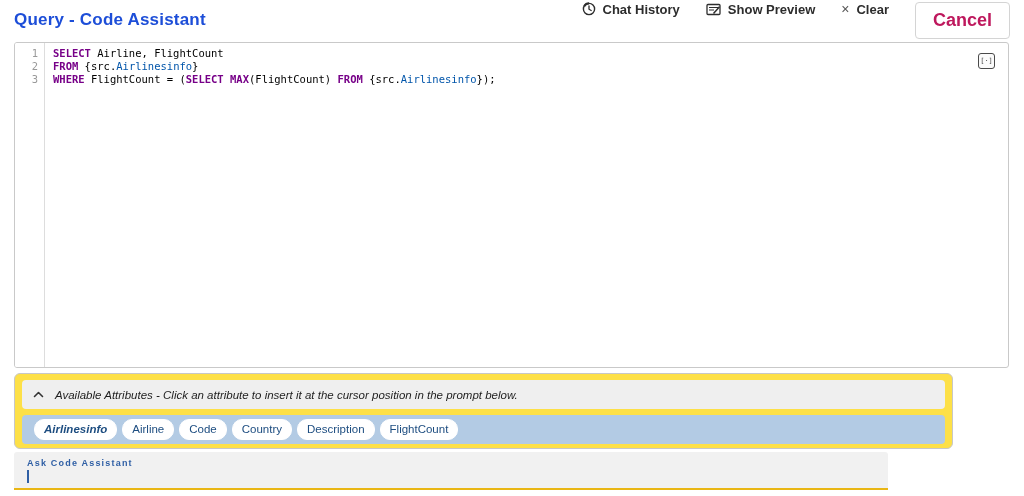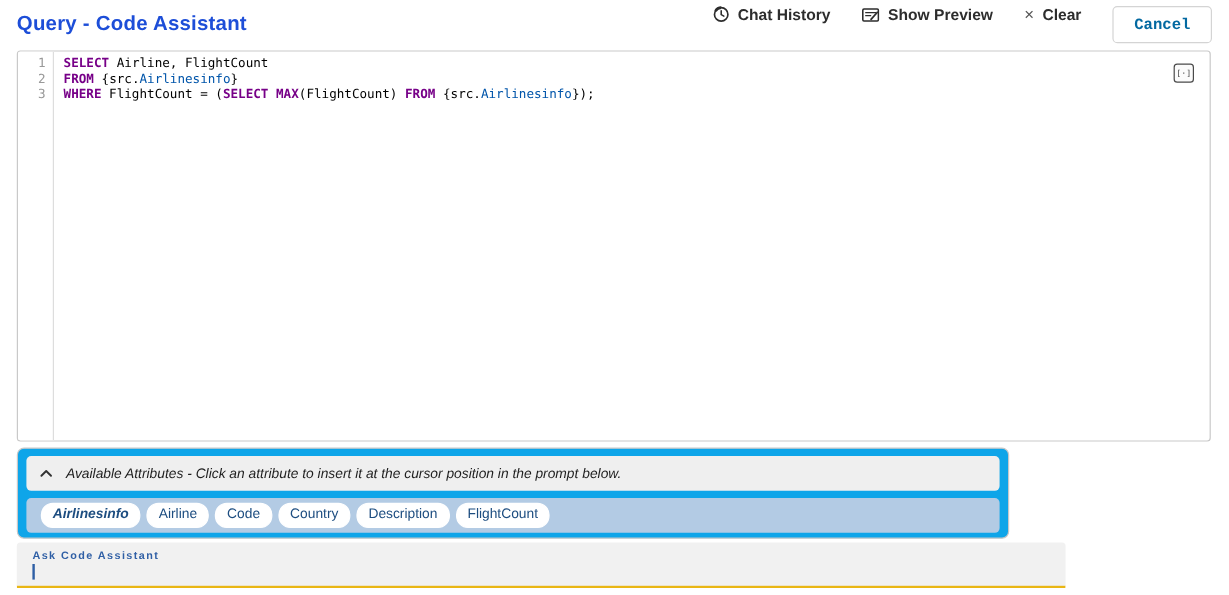--- a/index.html
+++ b/index.html
@@ -17,43 +17,43 @@
   .app{position:relative;width:1024px;height:496px;background:#fff;}
 
   
   .topbar{position:absolute;top:0;left:0;right:0;height:40px;display:flex;align-items:center;padding:0 14px;background:#fff;}
   .page-title{font-size:17px;font-weight:700;color:#1d4ed8;letter-spacing:.2px;}
   .actions{margin-left:auto;display:flex;align-items:flex-start;gap:26px;}
   .text-btn{display:flex;align-items:center;gap:7px;background:none;border:none;font-family:inherit;
             font-size:13px;font-weight:700;color:#2d2d2d;cursor:pointer;padding:0;}
   .text-btn svg{display:block;}
   .x-glyph{font-size:14px;font-weight:400;color:#555;line-height:1;}
-  .btn{font-family:Liberation Mono, monospace;font-size:13px;font-weight:700;color:#0369a1;border-radius:4px;cursor:pointer;
+  .btn{font-family:Liberation Sans, sans-serif;font-size:18px;font-weight:700;color:#be185d;border-radius:4px;cursor:pointer;
        padding:7px 17px;display:flex;align-items:center;gap:6px;}
   .btn-cancel{background:#fff;border:1px solid #d4d4d4;}
   .btn-apply{background:var(--apply-yellow);border:1px solid var(--apply-yellow);}
 
   
   .editor{position:absolute;top:42px;left:14px;width:995px;height:326px;border:1px solid #c9c9c9;
           border-radius:3px;background:#fff;overflow:hidden;}
   .gutter-rail{position:absolute;top:0;bottom:0;left:0;width:30px;border-right:1px solid #ddd;background:#fff;}
   .code-lines{position:relative;padding-top:4px;font-family:"DejaVu Sans Mono", monospace;font-size:10.5px;line-height:13px;}
   .code-line{display:flex;white-space:pre;}
   .line-number{width:30px;flex:0 0 30px;padding-right:7px;text-align:right;color:#999;}
   .code-text{padding-left:8px;color:#000;}
   .tok-keyword{color:var(--keyword-purple);font-weight:700;}
   .tok-variable{color:var(--identifier-blue);}
   .tok-plain{color:#000;}
   .editor-corner-btn{position:absolute;top:10px;right:13px;width:17px;height:16px;border:1.5px solid #4a4a4a;
           border-radius:3px;background:#fbfbfb;display:flex;align-items:center;justify-content:center;
           font-family:"DejaVu Sans Mono", monospace;font-size:7px;color:#4a4a4a;cursor:pointer;padding:0;}
 
   
-  .attr-panel{position:absolute;top:373px;left:14px;width:827px;height:76px;border:1px solid #c7c7c7;
-              border-radius:6px;background:#0ea5e9;padding:6px 7px;}
+  .attr-panel{position:absolute;top:373px;left:14px;width:939px;height:76px;border:1px solid #c7c7c7;
+              border-radius:6px;background:#fde047;padding:6px 7px;}
   .attr-header{height:29px;background:#efefef;border-radius:4px;display:flex;align-items:center;padding:0 11px;}
   .chevron-btn{background:none;border:none;cursor:pointer;display:flex;align-items:center;padding:0;margin-right:11px;}
   .attr-instruction{font-size:11.5px;font-style:italic;color:#1e1e1e;}
   .search-wrap{margin-left:auto;position:relative;width:212px;height:25px;}
   .search-wrap input{width:100%;height:100%;border:1px solid #b9b9b9;border-radius:4px;background:#fff;
                      font-family:inherit;font-size:12px;color:#333;padding:0 28px 0 10px;outline:none;}
   .search-wrap input::placeholder{color:#9b9b9b;}
   .search-icon{position:absolute;right:8px;top:5px;pointer-events:none;}
   .chip-band{margin-top:6px;height:29px;background:var(--chip-band-blue);border-radius:4px;display:flex;
              align-items:center;gap:5px;padding:0 12px;}

